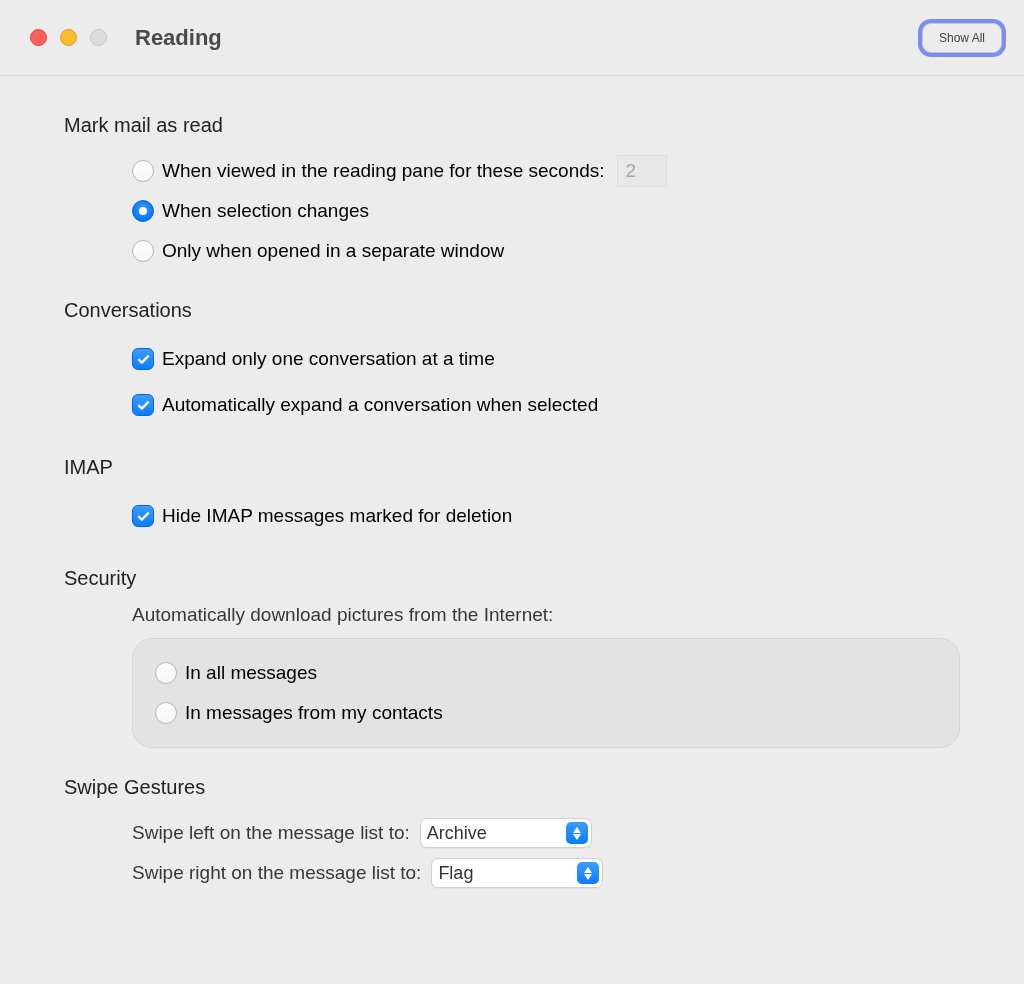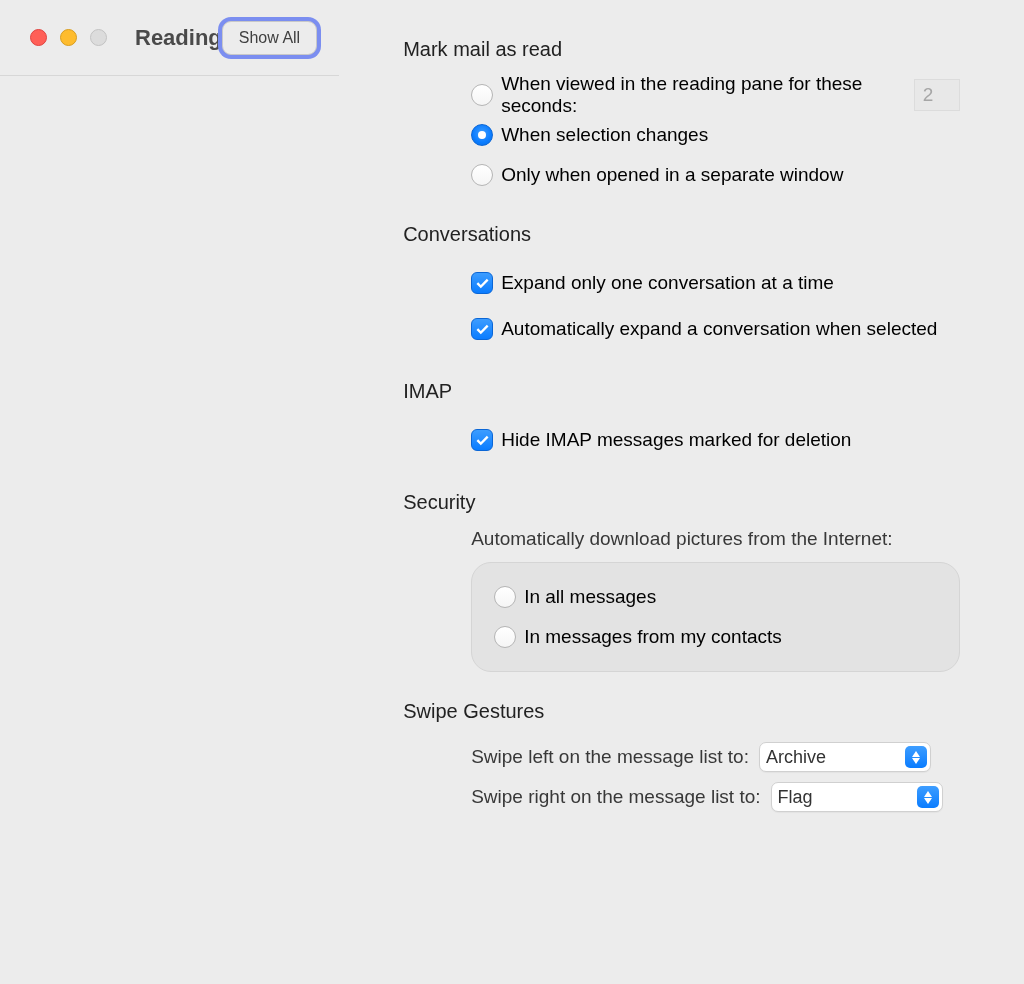--- a/index.html
+++ b/index.html
@@ -26,21 +26,21 @@
     background: var(--bg);
     font-family: -apple-system, "Helvetica Neue", Helvetica, Arial, sans-serif;
     color: var(--text);
     font-size: 19px;
     -webkit-font-smoothing: antialiased;
   }
   .window {
     width: 1024px;
     height: 984px;
     display: flex;
-    flex-direction: row;
+    flex-direction: column;
   }
 
   
   .titlebar {
     height: 76px;
     display: flex;
     align-items: center;
     padding: 0 22px 0 30px;
     border-bottom: 1px solid var(--titlebar-border);
     background: var(--titlebar-bg);
@@ -58,21 +58,21 @@
   .light.red    { background: #ff5f57; border: 1px solid #e04340; }
   .light.yellow { background: #febc2e; border: 1px solid #d89d20; }
   .light.grey   { background: #dcdcdc; border: 1px solid #c3c3c3; }
   .title {
     font-size: 22px;
     font-weight: 700;
     color: #4a4a4a;
   }
   .titlebar-spacer { flex: 1; }
   .show-all-btn {
-    font-size: 16px;
+    font-size: 12px;
     color: #404040;
     background: #ececec;
     border: 1px solid #c8c8c8;
     border-radius: 9px;
     padding: 7px 16px;
     box-shadow: 0 0 0 4px var(--focus-ring);
     outline: none;
     cursor: pointer;
   }
 

